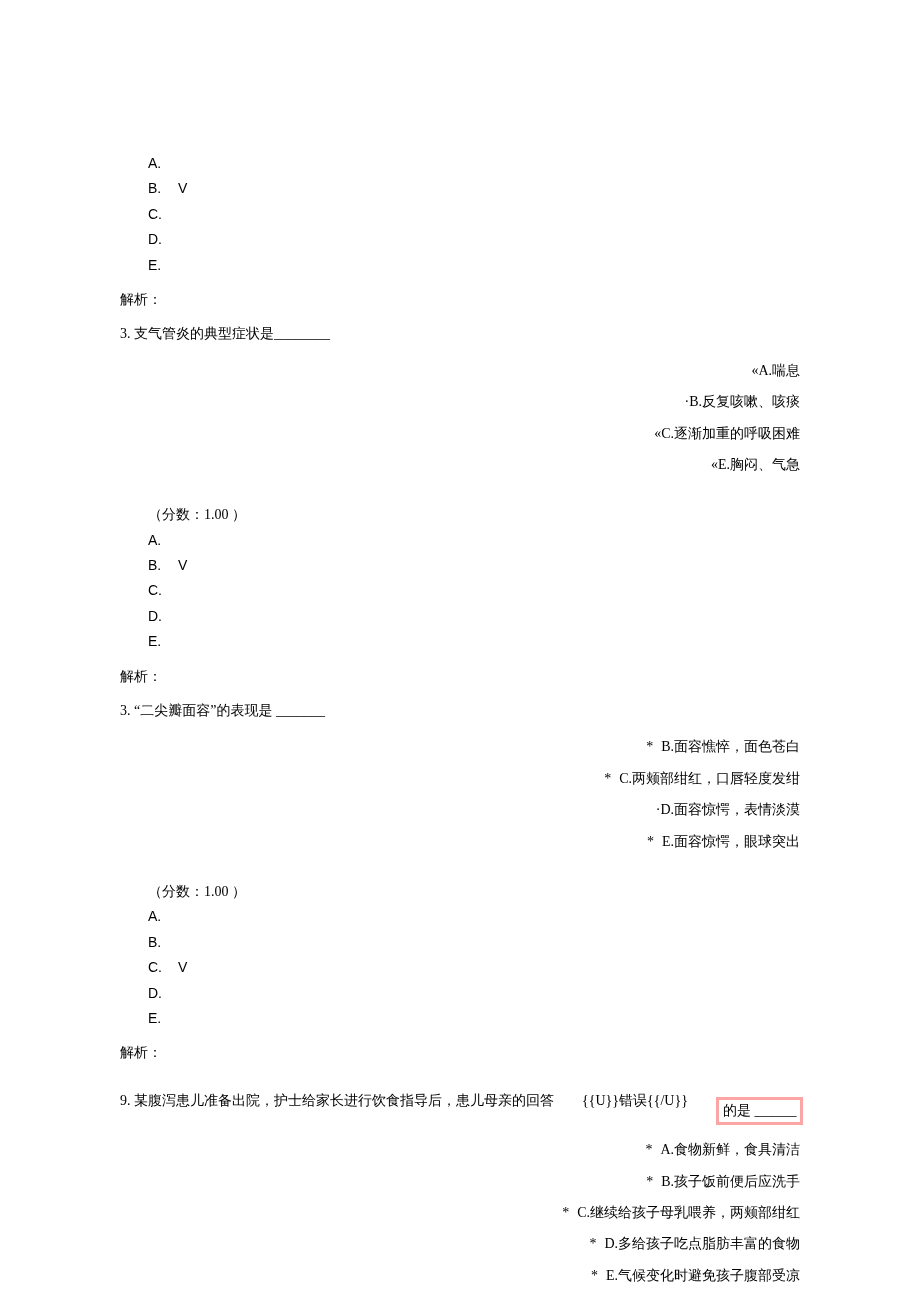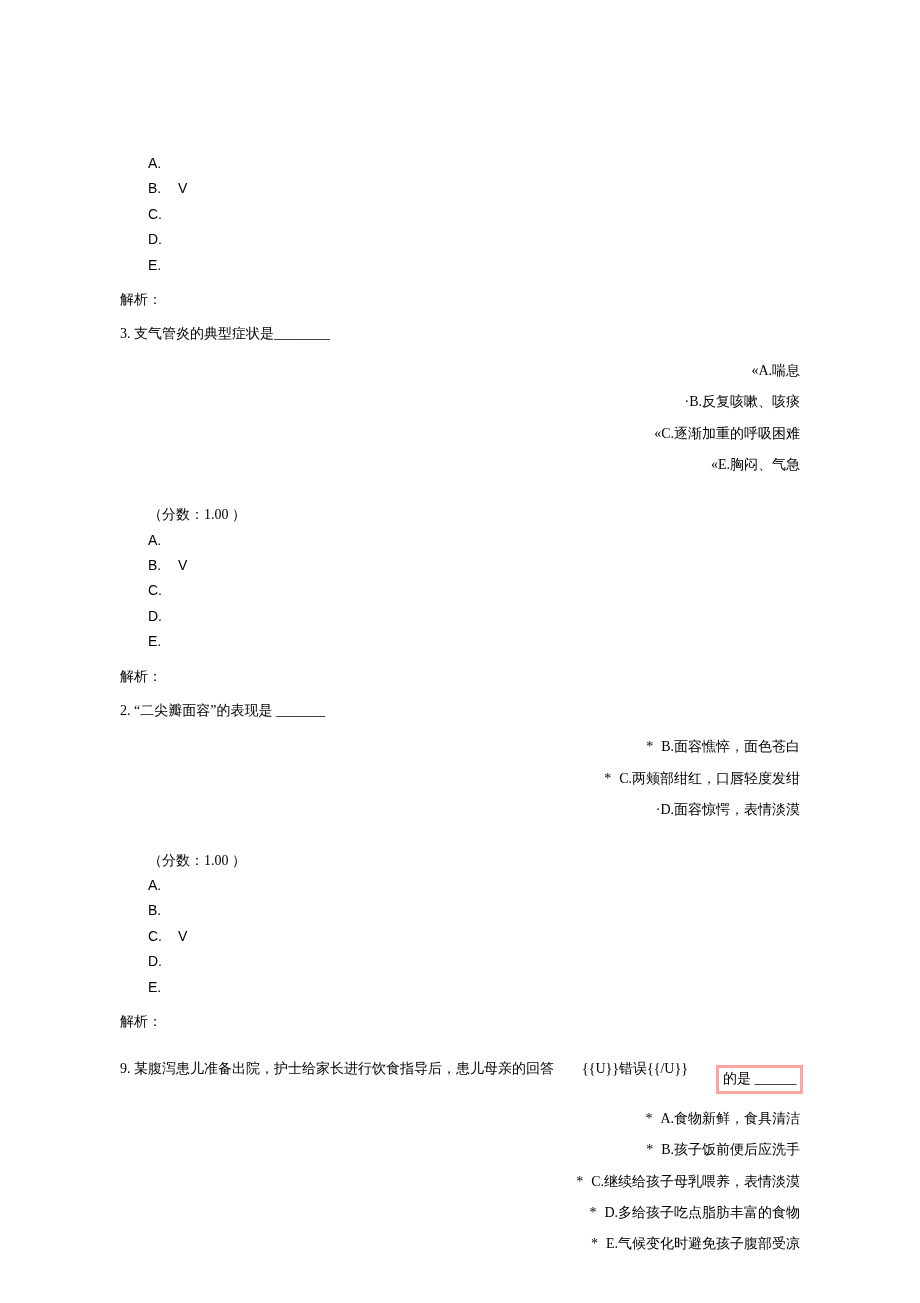--- a/index.html
+++ b/index.html
@@ -100,40 +100,41 @@
     <div class="option-line"><span class="prefix-bullet">«</span><span>E.胸闷、气急</span></div>
   </div>
   <div class="score-line">（分数：1.00 ）</div>
   <div class="answer-line"><span class="letter">A.</span></div>
   <div class="answer-line"><span class="letter">B.</span><span class="check">V</span></div>
   <div class="answer-line"><span class="letter">C.</span></div>
   <div class="answer-line"><span class="letter">D.</span></div>
   <div class="answer-line"><span class="letter">E.</span></div>
   <div class="explain-line">解析：</div>
 
-  <div class="question-line">2. “二尖瓣面容”的表现是  _______</div>
+  <div class="question-line">3. “二尖瓣面容”的表现是  _______</div>
   <div class="option-block">
     <div class="option-line"><span class="prefix-bullet">*</span><span class="sp"></span><span>B.面容憔悴，面色苍白</span></div>
     <div class="option-line"><span class="prefix-bullet">*</span><span class="sp"></span><span>C.两颊部绀红，口唇轻度发绀</span></div>
     <div class="option-line"><span class="prefix-bullet">·</span><span>D.面容惊愕，表情淡漠</span></div>
+    <div class="option-line"><span class="prefix-bullet">*</span><span class="sp"></span><span>E.面容惊愕，眼球突出</span></div>
   </div>
   <div class="score-line">（分数：1.00 ）</div>
   <div class="answer-line"><span class="letter">A.</span></div>
   <div class="answer-line"><span class="letter">B.</span></div>
   <div class="answer-line"><span class="letter">C.</span><span class="check">V</span></div>
   <div class="answer-line"><span class="letter">D.</span></div>
   <div class="answer-line"><span class="letter">E.</span></div>
   <div class="explain-line">解析：</div>
 
   <div class="q9-line">
     <span class="q9-text">9. 某腹泻患儿准备出院，护士给家长进行饮食指导后，患儿母亲的回答</span>
     <span class="q9-tag">{{U}}错误{{/U}}</span>
     <span class="q9-box">的是 ______</span>
   </div>
   <div class="option-block" style="margin-bottom:0;">
     <div class="option-line"><span class="prefix-bullet">*</span><span class="sp"></span><span>A.食物新鲜，食具清洁</span></div>
     <div class="option-line"><span class="prefix-bullet">*</span><span class="sp"></span><span>B.孩子饭前便后应洗手</span></div>
-    <div class="option-line"><span class="prefix-bullet">*</span><span class="sp"></span><span>C.继续给孩子母乳喂养，表情淡漠</span></div>
+    <div class="option-line"><span class="prefix-bullet">*</span><span class="sp"></span><span>C.继续给孩子母乳喂养，两颊部绀红</span></div>
     <div class="option-line"><span class="prefix-bullet">*</span><span class="sp"></span><span>D.多给孩子吃点脂肪丰富的食物</span></div>
     <div class="option-line"><span class="prefix-bullet">*</span><span class="sp"></span><span>E.气候变化时避免孩子腹部受凉</span></div>
   </div>
 
 </div>
 
 </body></html>

